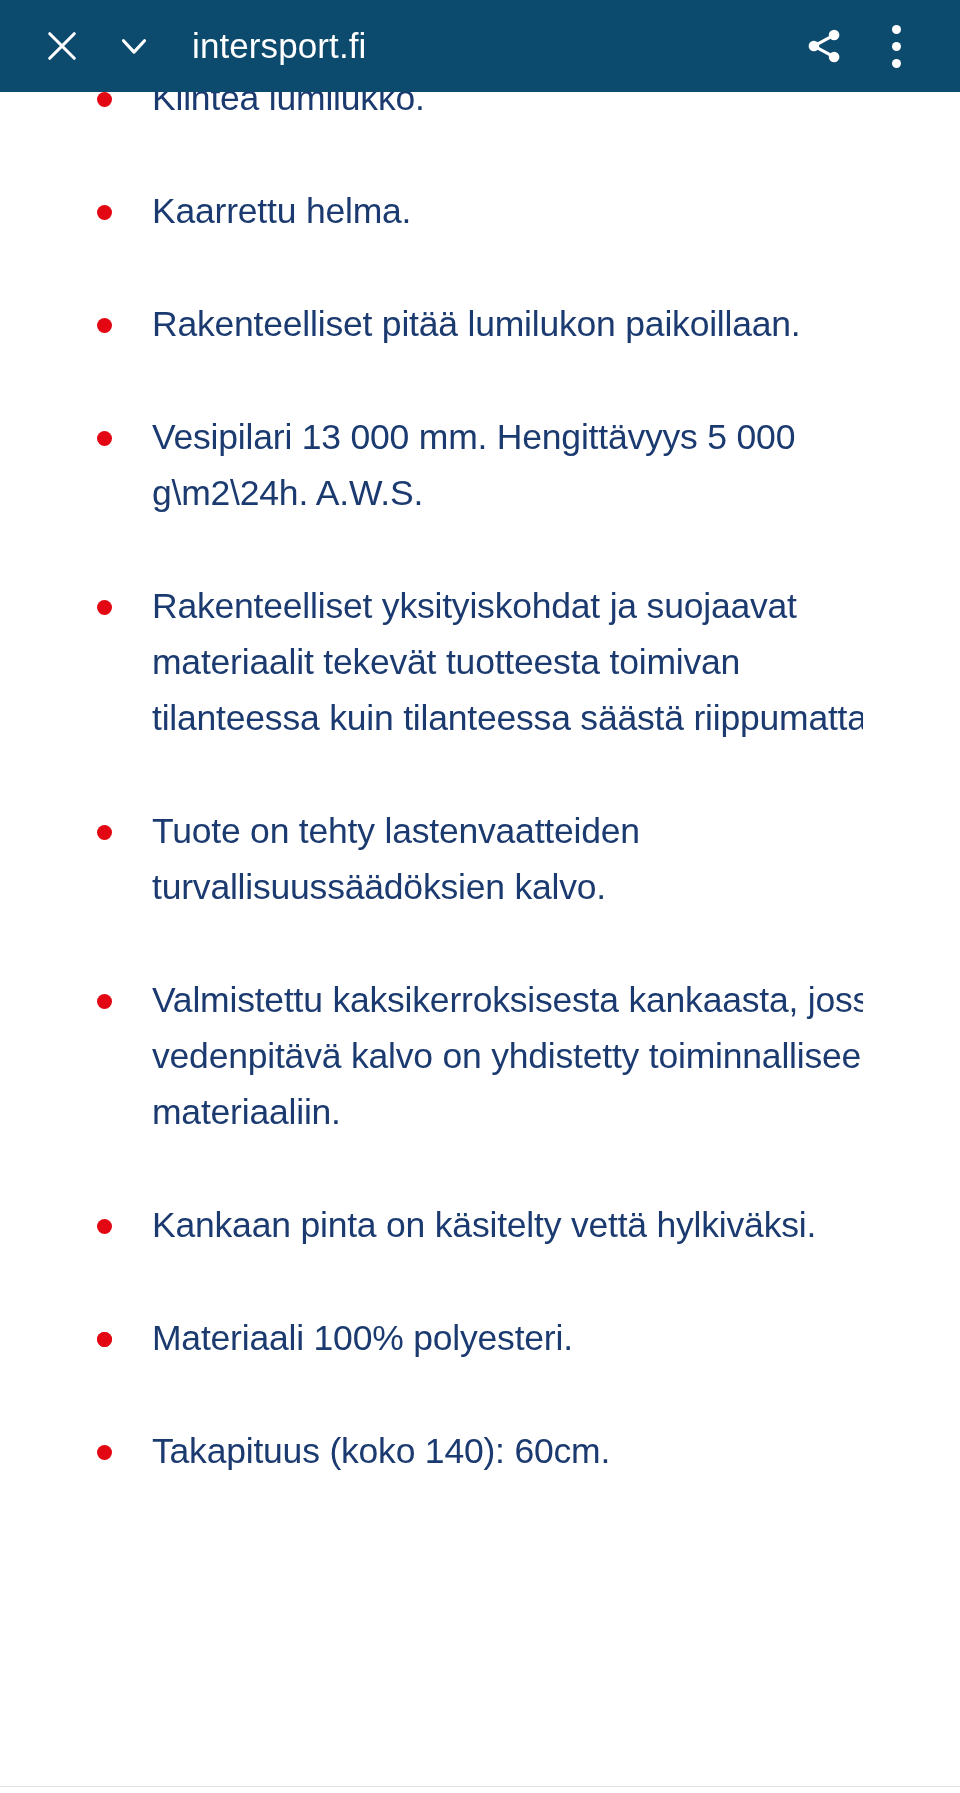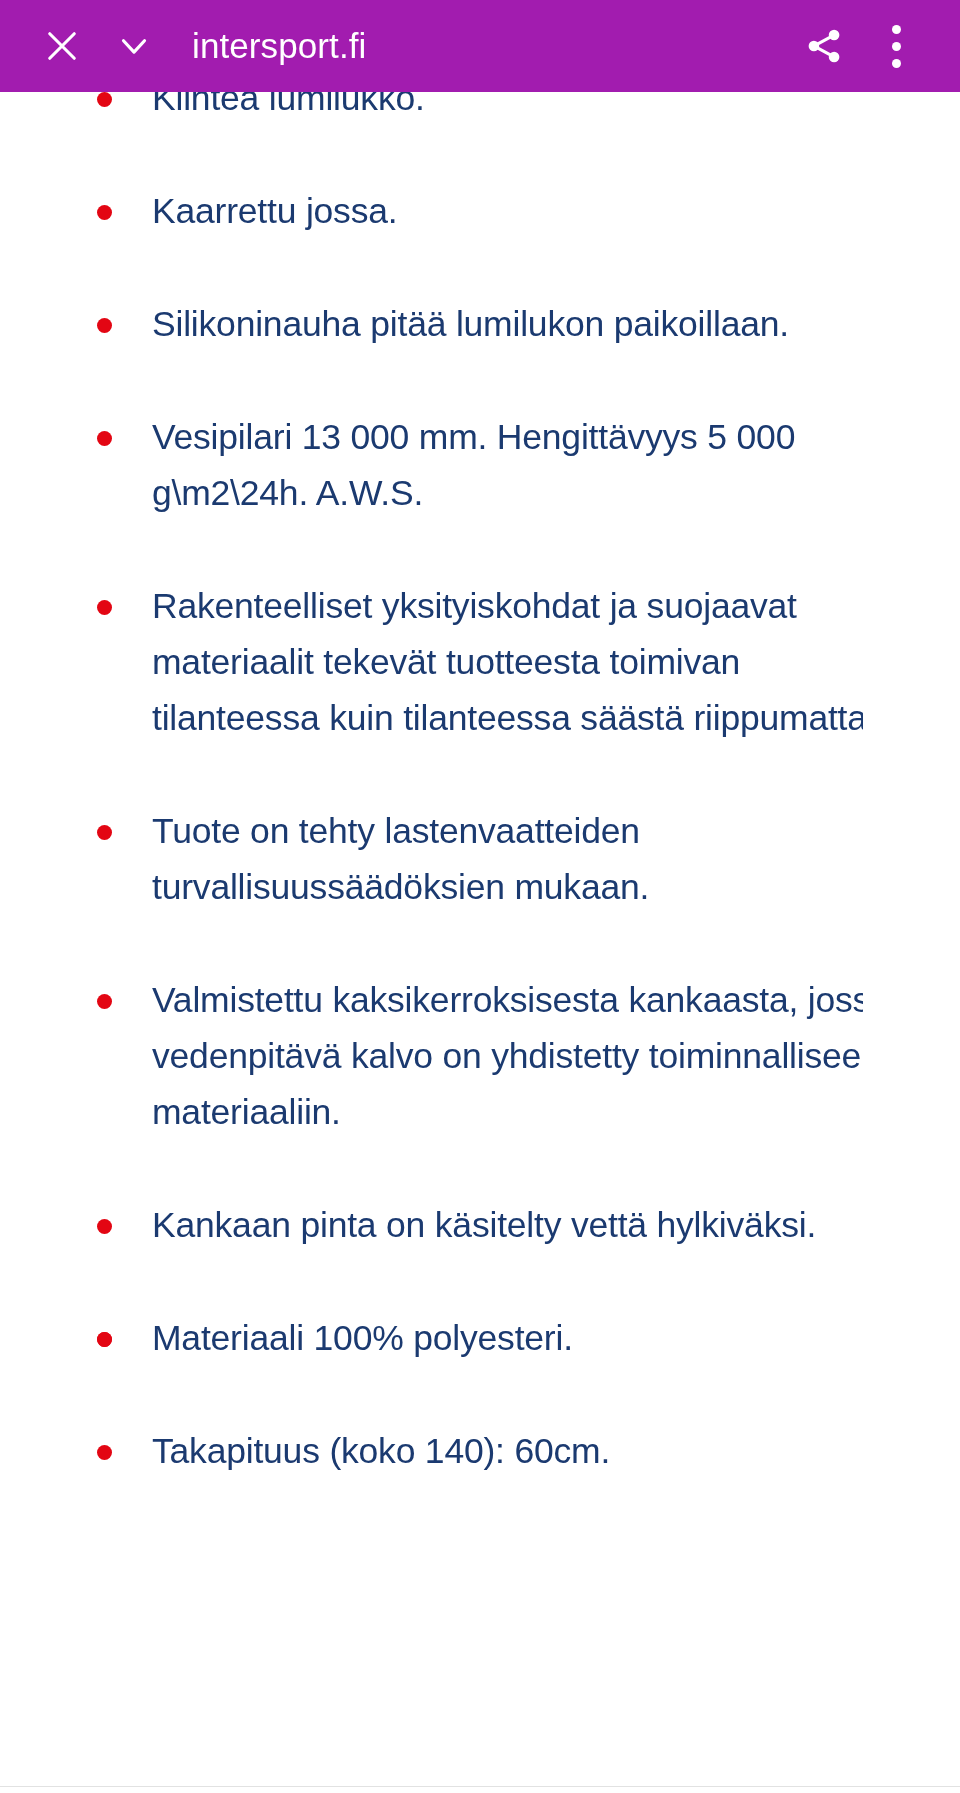--- a/index.html
+++ b/index.html
@@ -16,21 +16,21 @@
     position: relative;
   }
 
   
   .appbar {
     position: absolute;
     top: 0;
     left: 0;
     width: 960px;
     height: 92px;
-    background: #a21caf;
+    background: #0c4a6e;
     display: flex;
     align-items: center;
     box-sizing: border-box;
     padding: 0 28px 0 26px;
     z-index: 10;
   }
   .appbar-left {
     display: flex;
     align-items: center;
   }
@@ -184,41 +184,41 @@
   <div class="content">
     <ul class="bullets">
 
       <li>
         <span class="dot"></span>
         <span>Kiinteä lumilukko.</span>
       </li>
 
       <li>
         <span class="dot"></span>
-        <span>Kaarrettu jossa.</span>
-      </li>
-
-      <li>
-        <span class="dot"></span>
-        <span>Silikoninauha pitää lumilukon paikoillaan.</span>
+        <span>Kaarrettu helma.</span>
+      </li>
+
+      <li>
+        <span class="dot"></span>
+        <span>Rakenteelliset pitää lumilukon paikoillaan.</span>
       </li>
 
       <li>
         <span class="dot"></span>
         <span>Vesipilari 13 000 mm. Hengittävyys 5 000 g\m2\24h. A.W.S.</span>
       </li>
 
       <li>
         <span class="dot"></span>
         <span>Rakenteelliset yksityiskohdat ja suojaavat materiaalit tekevät tuotteesta toimivan tilanteessa kuin tilanteessa säästä riippumatta.</span>
       </li>
 
       <li>
         <span class="dot"></span>
-        <span>Tuote on tehty lastenvaatteiden turvallisuussäädöksien mukaan.</span>
+        <span>Tuote on tehty lastenvaatteiden turvallisuussäädöksien kalvo.</span>
       </li>
 
       <li>
         <span class="dot"></span>
         <span>Valmistettu kaksikerroksisesta kankaasta, jossa vedenpitävä kalvo on yhdistetty toiminnalliseen materiaaliin.</span>
       </li>
 
       <li>
         <span class="dot"></span>
         <span>Kankaan pinta on käsitelty vettä hylkiväksi.</span>

